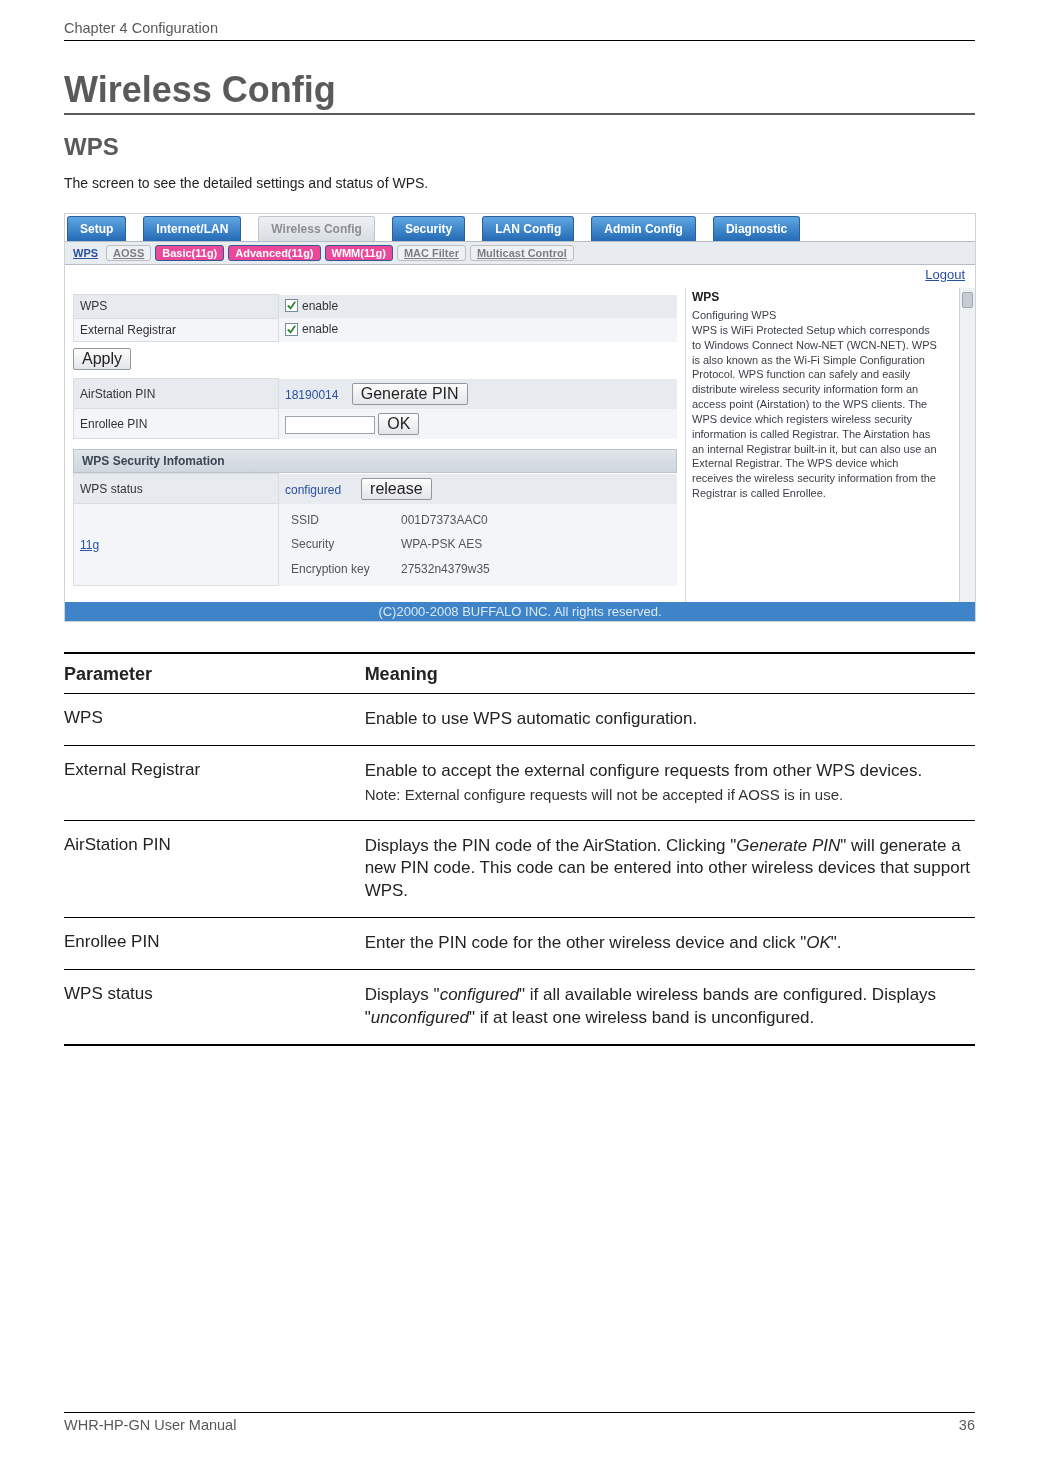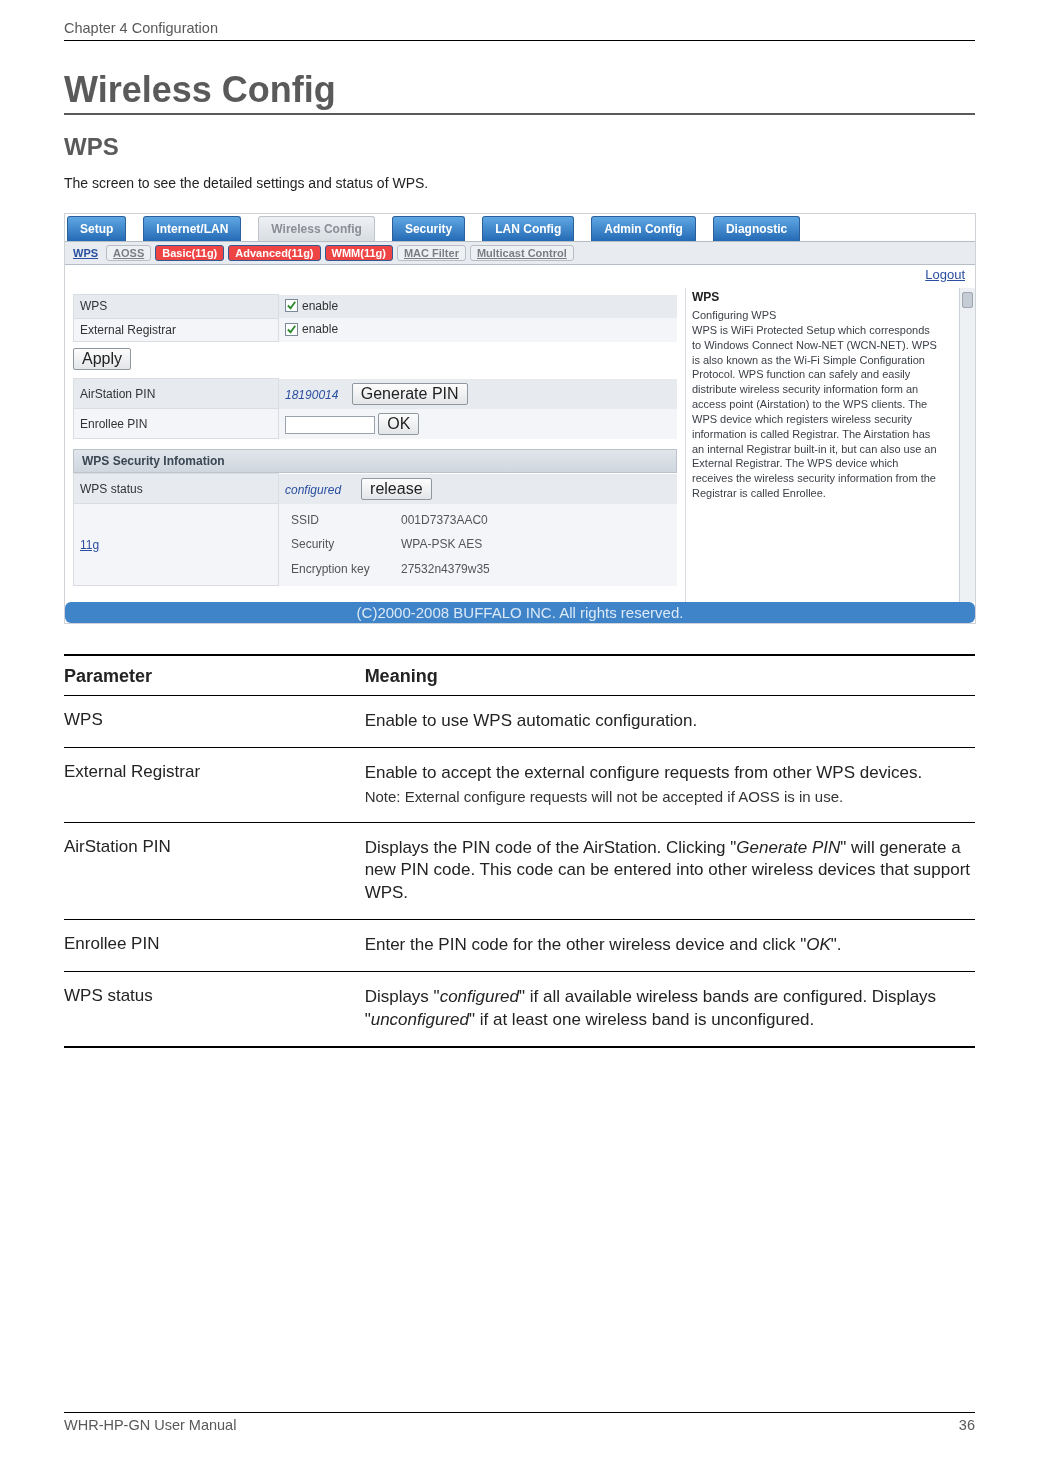--- a/index.html
+++ b/index.html
@@ -95,21 +95,21 @@
     border-bottom: 1px solid #b7bdc4;
   }
   .subtab {
     display: inline-block;
     padding: 1px 6px;
     border-radius: 3px;
     font-size: 11px;
     font-weight: 700;
     border: 1px solid #8aa1bb;
   }
-  .subtab.active-blue { background: #ef4444; color: #fff; border-color: #2f5a94; }
+  .subtab.active-blue { background: #ec4899; color: #fff; border-color: #2f5a94; }
   .subtab.link-plain { background: transparent; border: none; color: #2a4fa0; text-decoration: underline; font-weight: 700; padding: 1px 4px; }
   .subtab.inactive { background: #eef1f4; color: #7a7e83; border-color: #b9bec4; text-decoration: underline; }
   .logout-row {
     text-align: right;
     padding: 2px 10px 6px 0;
   }
   .logout-link { color: #2a4fa0; text-decoration: underline; font-size: 13px; }
   .screenshot-body {
     display: flex;
     gap: 0;
@@ -196,38 +196,37 @@
     color: #222;
   }
   .ui-input {
     font-family: Tahoma, Arial, sans-serif;
     font-size: 12px;
     padding: 1px 4px;
     border: 1px solid #9aa2ab;
     background: #fff;
     width: 90px;
   }
-  .pin-val { color: #2a4fa0; font-size: 12px; font-style: italic; }
+  .pin-val { color: #2a4fa0; font-size: 12px; }
   .section-bar {
     background: linear-gradient(#e1e6ec, #cfd6de);
     border: 1px solid #bcc3cb;
     font-weight: 700;
     color: #3a4653;
     padding: 4px 8px;
     margin: 10px 0 0 0;
   }
   .info-label { color: #2a4fa0; text-decoration: underline; }
   .info-small { font-size: 11px; color: #555; line-height: 1.4; }
   .copyright-bar {
     background: #3f84c8;
     color: #dbe9f7;
     text-align: center;
-    font-size: 15px;
+    font-size: 13px;
     padding: 2px 0;
-    border-radius: 6px;
   }
   
   .pm-table {
     width: 100%;
     border-collapse: collapse;
     font-size: 17px;
     color: #232323;
   }
   .pm-table thead th {
     text-align: left;

